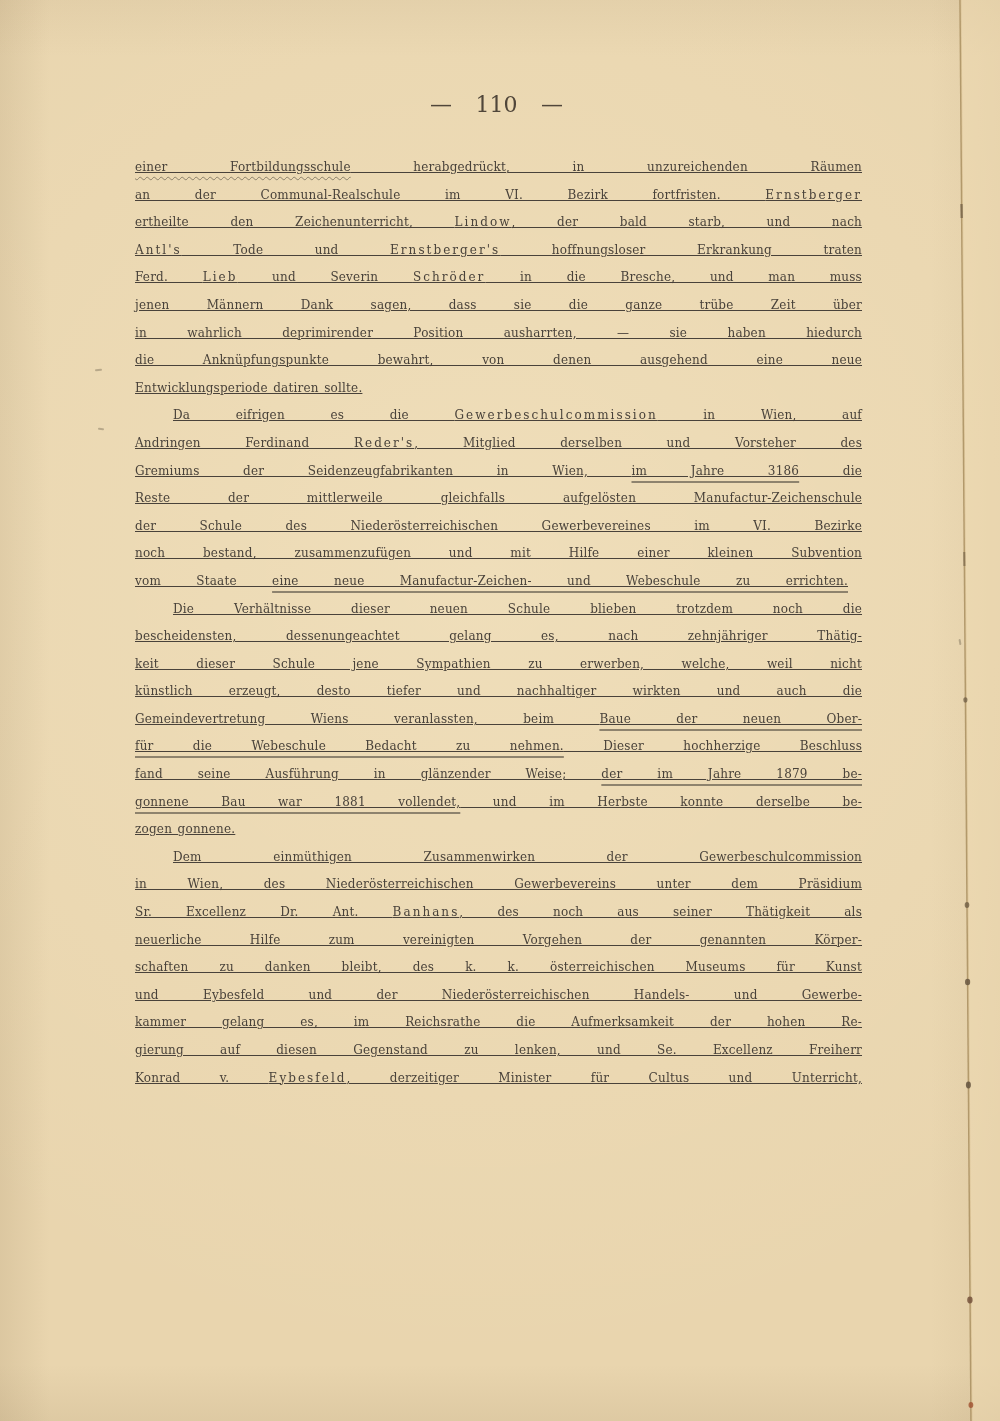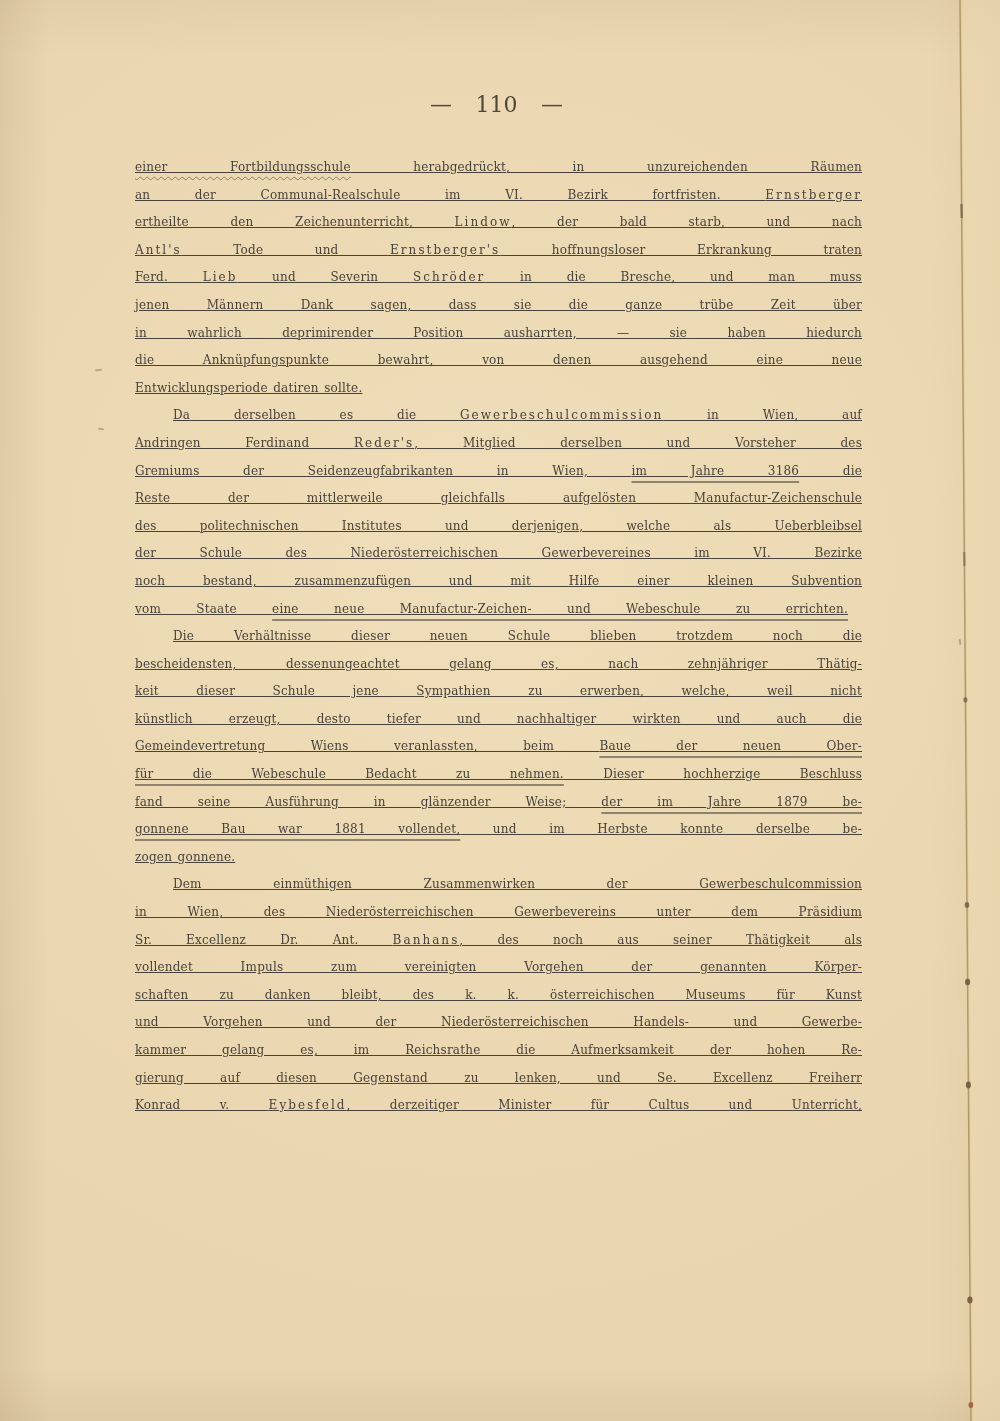--- a/index.html
+++ b/index.html
@@ -55,43 +55,42 @@
   <div class="text-block">
       <div class="line"><span class="u u-wavy">einer Fortbildungsschule</span><span> herabgedrückt, in unzureichenden Räumen</span></div>
       <div class="line"><span>an der Communal-Realschule im VI. Bezirk fortfristen. </span><span class="sp">Ernstberger</span></div>
       <div class="line"><span>ertheilte den Zeichenunterricht, </span><span class="sp">Lindow</span><span>, der bald starb, und nach</span></div>
       <div class="line"><span class="sp">Antl's</span><span> Tode und </span><span class="sp">Ernstberger's</span><span> hoffnungsloser Erkrankung traten</span></div>
       <div class="line"><span>Ferd. </span><span class="sp">Lieb</span><span> und Severin </span><span class="sp">Schröder</span><span> in die Bresche, und man muss</span></div>
       <div class="line"><span>jenen Männern Dank sagen, dass sie die ganze trübe Zeit über</span></div>
       <div class="line"><span>in wahrlich deprimirender Position ausharrten, — sie haben hiedurch</span></div>
       <div class="line"><span>die Anknüpfungspunkte bewahrt, von denen ausgehend eine neue</span></div>
       <div class="line no-just"><span>Entwicklungsperiode datiren sollte.</span></div>
-      <div class="line indent"><span>Da derselben es die </span><span class="sp">Gewerbeschulcommission</span><span> in Wien, auf</span></div>
+      <div class="line indent"><span>Da eifrigen es die </span><span class="sp">Gewerbeschulcommission</span><span> in Wien, auf</span></div>
       <div class="line"><span>Andringen Ferdinand </span><span class="sp">Reder's</span><span>, Mitglied derselben und Vorsteher des</span></div>
       <div class="line"><span>Gremiums der Seidenzeugfabrikanten in Wien, </span><span class="u">im Jahre 3186</span><span> die</span></div>
       <div class="line"><span>Reste der mittlerweile gleichfalls aufgelösten Manufactur-Zeichenschule</span></div>
-      <div class="line"><span>des politechnischen Institutes und derjenigen, welche als Ueberbleibsel</span></div>
       <div class="line"><span>der Schule des Niederösterreichischen Gewerbevereines im VI. Bezirke</span></div>
       <div class="line"><span>noch bestand, zusammenzufügen und mit Hilfe einer kleinen Subvention</span></div>
       <div class="line"><span>vom Staate </span><span class="u ext-14">eine neue Manufactur-Zeichen- und Webeschule zu errichten.</span></div>
       <div class="line indent"><span>Die Verhältnisse dieser neuen Schule blieben trotzdem noch die</span></div>
       <div class="line"><span>bescheidensten, dessenungeachtet gelang es, nach zehnjähriger Thätig-</span></div>
       <div class="line"><span>keit dieser Schule jene Sympathien zu erwerben, welche, weil nicht</span></div>
       <div class="line"><span>künstlich erzeugt, desto tiefer und nachhaltiger wirkten und auch die</span></div>
       <div class="line"><span>Gemeindevertretung Wiens veranlassten, beim </span><span class="u">Baue der neuen Ober-</span></div>
       <div class="line"><span class="u">für die Webeschule Bedacht zu nehmen.</span><span> Dieser hochherzige Beschluss</span></div>
       <div class="line"><span>fand seine Ausführung in glänzender Weise; </span><span class="u">der im Jahre 1879 be-</span></div>
       <div class="line"><span class="u">gonnene Bau war 1881 vollendet,</span><span> und im Herbste konnte derselbe be-</span></div>
       <div class="line no-just"><span>zogen gonnene.</span></div>
       <div class="line indent"><span>Dem einmüthigen Zusammenwirken der Gewerbeschulcommission</span></div>
       <div class="line"><span>in Wien, des Niederösterreichischen Gewerbevereins unter dem Präsidium</span></div>
       <div class="line"><span>Sr. Excellenz Dr. Ant. </span><span class="sp">Banhans</span><span>, des noch aus seiner Thätigkeit als</span></div>
-      <div class="line"><span>vollendet Impuls zum vereinigten Vorgehen der genannten Körper-</span></div>
+      <div class="line"><span>neuerliche Hilfe zum vereinigten Vorgehen der genannten Körper-</span></div>
       <div class="line"><span>schaften zu danken bleibt, des k. k. österreichischen Museums für Kunst</span></div>
-      <div class="line"><span>und Vorgehen und der Niederösterreichischen Handels- und Gewerbe-</span></div>
+      <div class="line"><span>und Eybesfeld und der Niederösterreichischen Handels- und Gewerbe-</span></div>
       <div class="line"><span>kammer gelang es, im Reichsrathe die Aufmerksamkeit der hohen Re-</span></div>
       <div class="line"><span>gierung auf diesen Gegenstand zu lenken, und Se. Excellenz Freiherr</span></div>
       <div class="line"><span>Konrad v. </span><span class="sp">Eybesfeld</span><span>, derzeitiger Minister für Cultus und Unterricht,</span></div>
     </div>
 
   <div class="speck" style="left:95px;top:369px;width:7px;height:2px;transform:rotate(-6deg);"></div>
   <div class="speck" style="left:98px;top:428px;width:6px;height:2px;transform:rotate(4deg);"></div>
   <div class="speck" style="left:957px;top:641px;width:6px;height:2px;transform:rotate(80deg);"></div>
 
   <svg class="edge-svg" width="60" height="1421" viewBox="0 0 60 1421">

